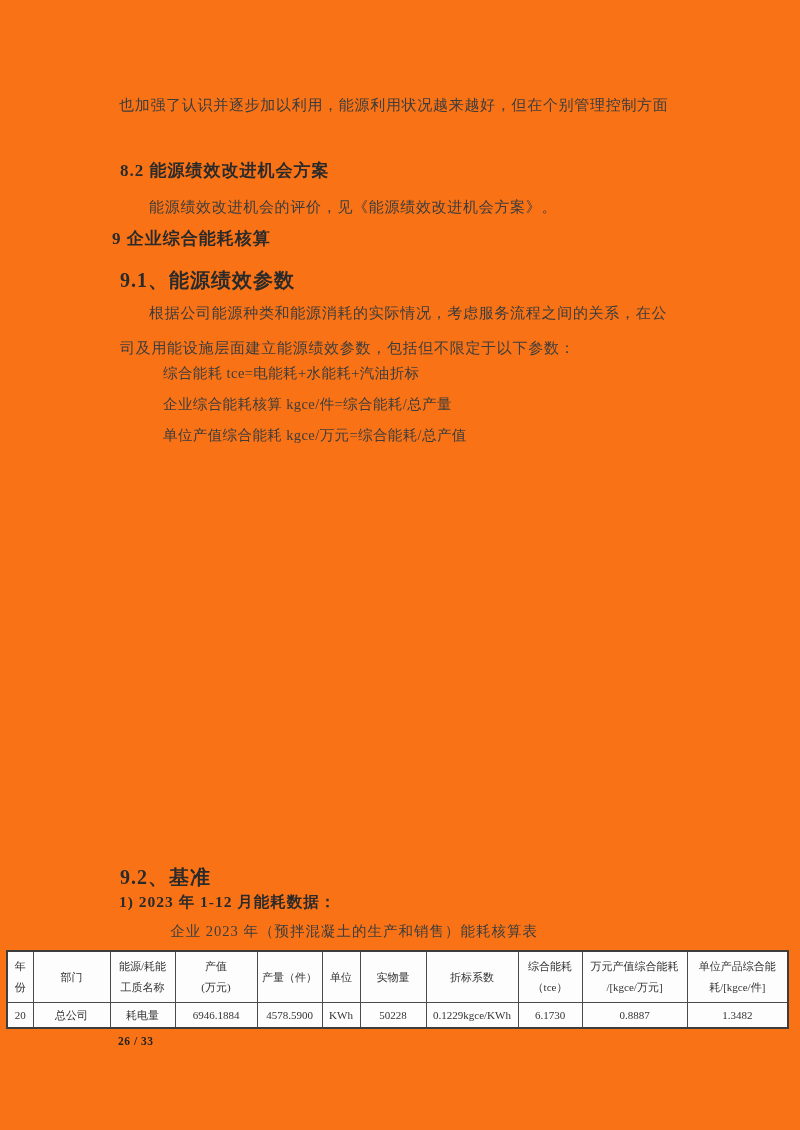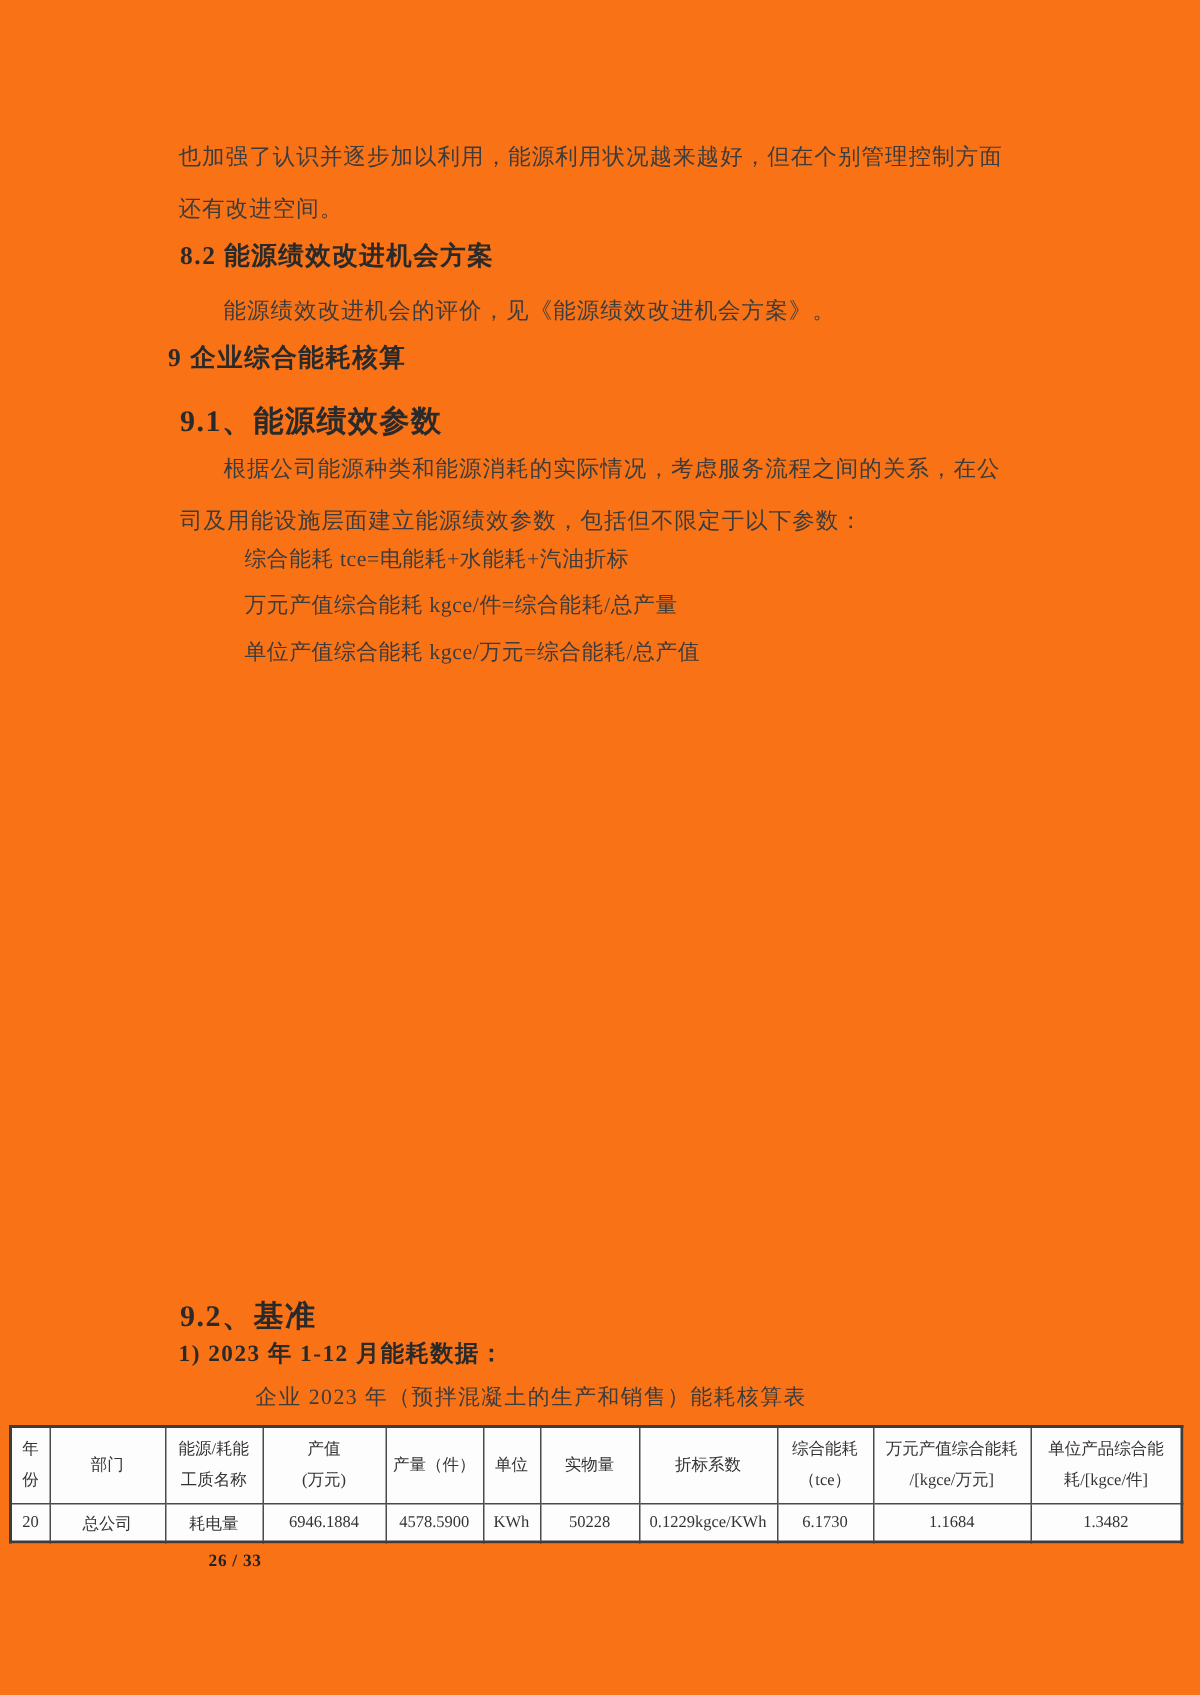--- a/index.html
+++ b/index.html
@@ -82,39 +82,38 @@
     letter-spacing:0.5px;
   }
 </style>
 </head>
 <body>
 
 <div class="page">
 
   <div class="abs para" style="top:88px;left:119px;">
     <div class="body-line">也加强了认识并逐步加以利用，能源利用状况越来越好，但在个别管理控制方面</div>
-    <div class="body-line">还有改进空间。</div>
   </div>
 
   <div class="abs h2" style="top:159px;left:120px;">8.2 能源绩效改进机会方案</div>
 
   <div class="abs body-line" style="top:198px;left:149px;">能源绩效改进机会的评价，见《能源绩效改进机会方案》。</div>
 
   <div class="abs h2" style="top:227px;left:112px;">9 企业综合能耗核算</div>
 
   <div class="abs h3" style="top:267px;left:120px;">9.1、能源绩效参数</div>
 
   <div class="abs para" style="top:296px;left:120px;">
     <div class="body-line indent">根据公司能源种类和能源消耗的实际情况，考虑服务流程之间的关系，在公</div>
     <div class="body-line">司及用能设施层面建立能源绩效参数，包括但不限定于以下参数：</div>
   </div>
 
   <div class="abs formula-block" style="top:358px;left:163px;">
     <div class="body-line" style="font-size:14.5px;">综合能耗 tce=电能耗+水能耗+汽油折标</div>
-    <div class="body-line" style="font-size:14.5px;">万元产值综合能耗 kgce/件=综合能耗/总产量</div>
+    <div class="body-line" style="font-size:14.5px;">企业综合能耗核算 kgce/件=综合能耗/总产量</div>
     <div class="body-line" style="font-size:14.5px;">单位产值综合能耗 kgce/万元=综合能耗/总产值</div>
   </div>
 
   <div class="abs h3" style="top:864px;left:120px;">9.2、基准</div>
 
   <div class="abs h3" style="top:892px;left:119px;font-size:15.5px;">1) 2023 年 1-12 月能耗数据：</div>
 
   <div class="abs table-title" style="top:922px;">企业 2023 年（预拌混凝土的生产和销售）能耗核算表</div>
 
   <div class="abs" style="top:950px;left:6px;">
@@ -157,22 +156,22 @@
           <tr>
             <td>20</td>
             <td>总公司</td>
             <td>耗电量</td>
             <td>6946.1884</td>
             <td>4578.5900</td>
             <td>KWh</td>
             <td>50228</td>
             <td>0.1229kgce/KWh</td>
             <td>6.1730</td>
-            <td>1.1684</td>
+            <td>0.8887</td>
             <td>1.3482</td>
           </tr>
         </tbody>
     </table>
   </div>
 
-  <div class="abs footer" style="top:1035px;left:118px;margin-left:21px;">26 / 33</div>
+  <div class="abs footer" style="top:1035px;left:118px;">26 / 33</div>
 
 </div>
 
 </body></html>

